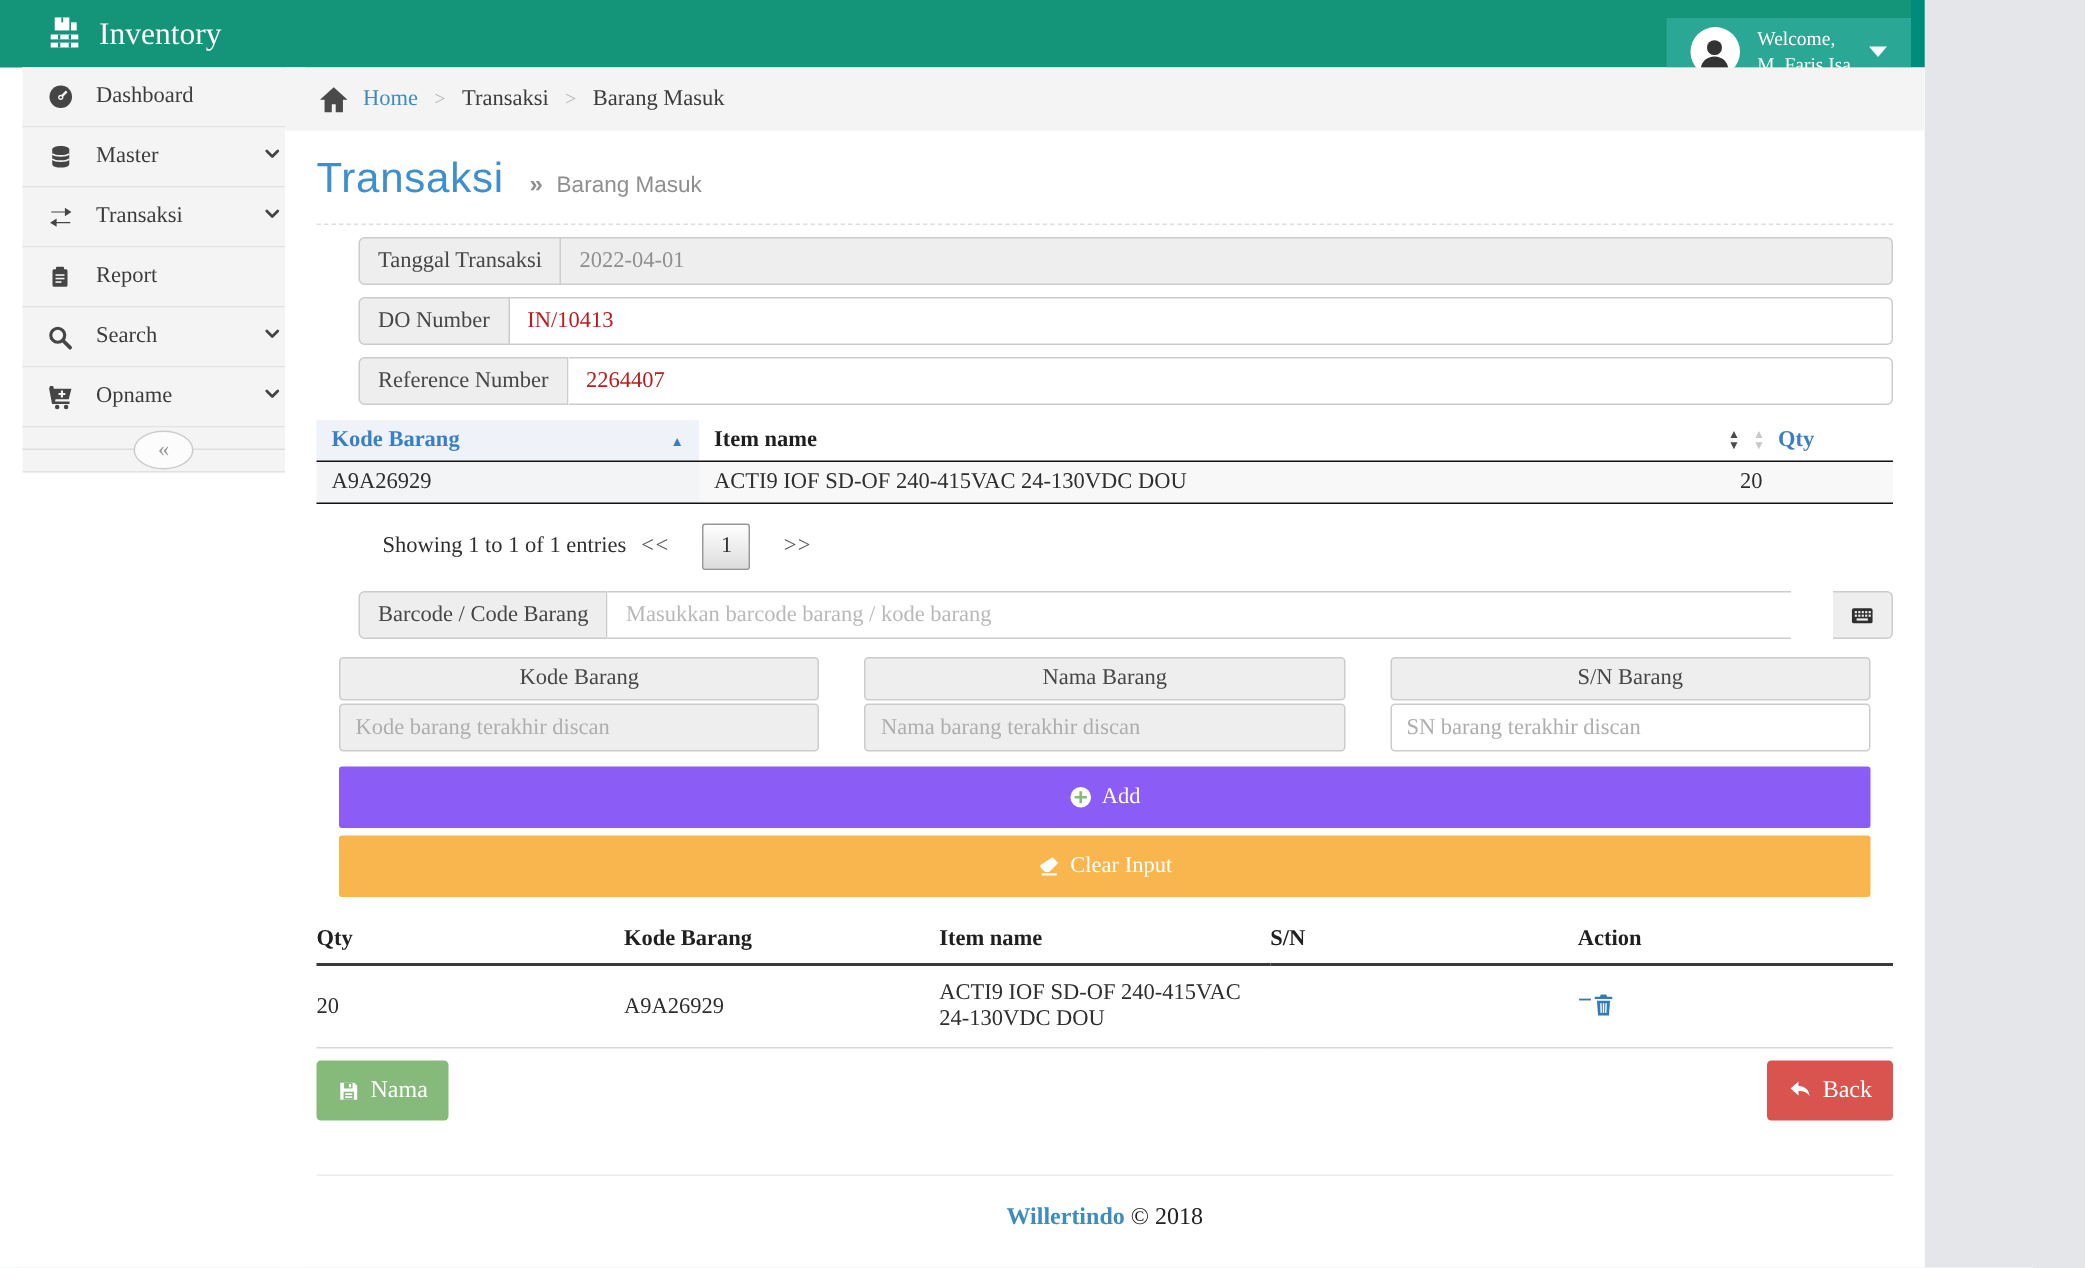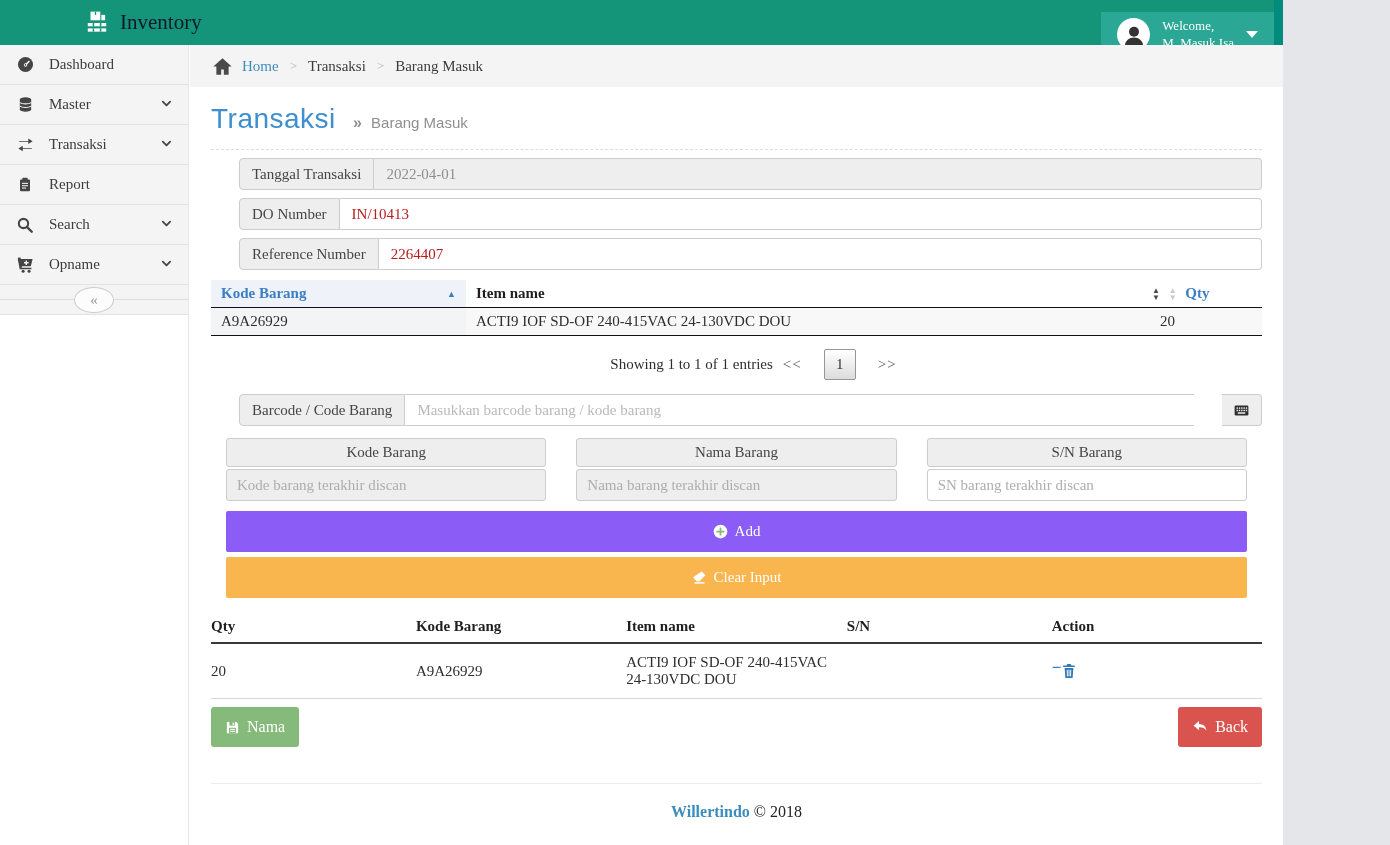--- a/index.html
+++ b/index.html
@@ -7,31 +7,31 @@
   body {
     width:1390px; height:845px; overflow:hidden;
     background:#e4e6ea;
     font-family:"Liberation Serif","DejaVu Serif",serif;
     font-size:15px; color:#333;
   }
   .app { position:relative; width:1283px; height:845px; background:#fff; }
 
   
   .navbar { height:45px; background:#149478; display:flex; align-items:center; }
-  .brand { display:flex; align-items:center; gap:10px; padding-left:44px; color:#0f172a; font-size:21px;margin-left:40px; }
+  .brand { display:flex; align-items:center; gap:10px; padding-left:30px; color:#ffffff; font-size:21px; }
   .brand svg { display:block; }
   .nav-spacer { flex:1; }
   .user-menu { height:45px; background:#2aa795; display:flex; align-items:center; gap:12px; padding:0 16px; cursor:pointer;margin-top:24px; }
   .avatar { width:33px; height:33px; border-radius:50%; background:#fff; display:flex; align-items:center; justify-content:center; overflow:hidden; }
   .user-text { color:#fff; font-size:13px; line-height:1.25; }
   .caret-down { width:0; height:0; border-left:6px solid transparent; border-right:6px solid transparent; border-top:7px solid #fff; }
   .nav-endcap { width:9px; height:45px; background:#008c7d; }
 
   
-  .sidebar { position:absolute; top:45px; left:0; bottom:0; width:189px; background:#fff; border-right:1px solid #e7e7e7; }
+  .sidebar { position:absolute; top:45px; left:15px; bottom:0; width:189px; background:#fff; border-right:1px solid #e7e7e7; }
   .menu-item { height:40px; background:#f4f4f4; border-bottom:1px solid #e2e2e2; display:flex; align-items:center; padding:0 16px 0 15px; cursor:pointer; color:#3c3c3c; }
   .menu-item .mi-icon { width:20px; display:flex; justify-content:center; color:#454545; }
   .menu-item .mi-label { margin-left:14px; font-size:15px; flex:1; }
   .menu-item .mi-chevron { color:#454545; }
   .sidebar-collapse { position:relative; height:30px; background:#f4f4f4; border-bottom:1px solid #e2e2e2; }
   .sidebar-collapse::before { content:""; position:absolute; left:0; right:0; top:14px; border-top:1px solid #ddd; }
   .collapse-btn { position:absolute; left:50%; top:2px; transform:translateX(-50%);
     width:40px; height:26px; border-radius:50%; background:#fcfcfc; border:1px solid #ccc;
     display:flex; align-items:center; justify-content:center; color:#999; font-size:15px; cursor:pointer; }
 
@@ -70,21 +70,21 @@
   .th-qty { width:120px; color:#3a7ec6; cursor:pointer; }
   .sort-asc { float:right; color:#3a7ec6; font-size:9px; margin-top:4px; }
   .sort-both { display:inline-flex; flex-direction:column; font-size:8px; line-height:7px; vertical-align:middle; margin-right:5px; position:relative; top:-1px; }
   .sort-both.dark { color:#4a4a4a; }
   .sort-both.light { color:#c9c9c9; }
   .dt tbody tr { border-bottom:1px solid #111; }
   .dt tbody td { background:#f8f8f9; padding:5px 10px; color:#2e2e2e; }
   .dt td.c-kode { background:#f3f4f6; }
   .dt td.c-qty { padding-left:18px; }
 
-  .dt-info-row { display:flex; justify-content:center; align-items:center; padding:13px 0 14px 0;margin-left:44px; }
+  .dt-info-row { display:flex; justify-content:flex-start; align-items:center; padding:13px 0 14px 0;margin-left:44px; }
   .dt-info { color:#2e2e2e; font-size:15px; }
   .paginate { display:flex; align-items:center; }
   .page-btn { color:#555; font-size:15px; padding:6px 10px; cursor:pointer; letter-spacing:1px; }
   .page-current { width:32px; height:31px; margin:0 12px; border:1px solid #979797; border-radius:2px;
     background:linear-gradient(#fff,#dcdcdc); display:flex; align-items:center; justify-content:center;
     color:#333; cursor:pointer; }
 
   
   .scan-row { display:flex; gap:30px; padding:0 15px; margin-top:12px; }
   .scan-col { flex:1; }
@@ -144,21 +144,21 @@
     <div class="nav-spacer"></div>
     <div class="user-menu">
       <span class="avatar">
         <svg width="26" height="26" viewBox="0 0 24 24" fill="#333">
           <circle cx="12" cy="9" r="4.6"></circle>
           <path d="M3.5 22c.4-4.6 4-7.6 8.5-7.6s8.1 3 8.5 7.6z"></path>
         </svg>
       </span>
       <span class="user-text">
         <span>Welcome,</span><br>
-        <span>M. Masuk Isa</span>
+        <span>M. Faris Isa</span>
       </span>
       <span class="caret-down"></span>
     </div>
     <div class="nav-endcap"></div>
   </div>
 
   <div class="sidebar">
 
     <div class="menu-item">
       <span class="mi-icon">

